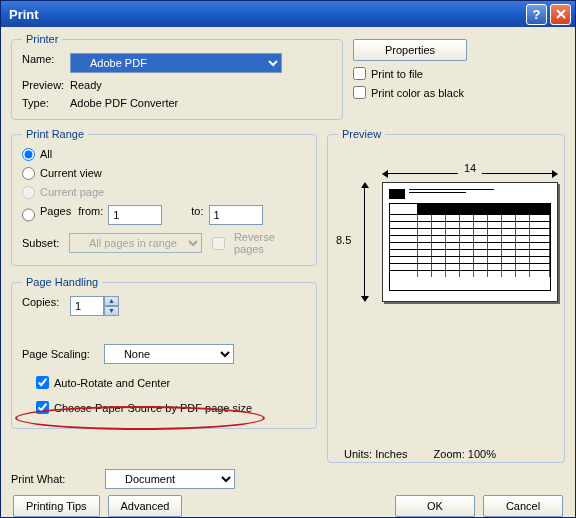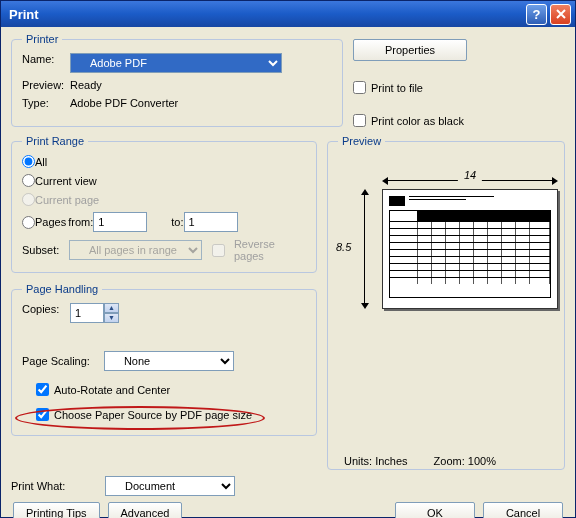--- a/index.html
+++ b/index.html
@@ -53,44 +53,44 @@
   .btn {
     font: 11px Tahoma, sans-serif;
     border: 1px solid #7f9db9; border-radius: 2px;
     background: linear-gradient(#fff,#eceae0);
     padding: 2px 12px; height: 22px;
   }
   .btn.wide { width: 114px; }
   .topgrid { display: flex; gap: 10px; margin-bottom: 8px; }
   .printerbox { flex: 1; }
   .rightcol { width: 212px; padding-top: 6px; }
-  .chk { display: flex; align-items: center; gap: 5px; margin-top: 20px; font-size: 11px; }
+  .chk { display: flex; align-items: center; gap: 5px; margin-top: 6px; font-size: 11px; }
   .chk input { width: 13px; height: 13px; margin: 0; }
   .midgrid { display: flex; gap: 10px; }
   .leftcol { flex: 1; }
   .preview { width: 238px; height: 335px; }
-  .radio { display: flex; align-items: center; margin-bottom: 6px; font-size: 11px; }
+  .radio { display: flex; gap: 5px; margin-bottom: 6px; font-size: 11px; }
   .radio input { margin: 0; }
   .disabled { color: #a0a0a0; }
   .txt.small { width: 54px; text-align: left; padding-left: 4px; }
   .spin { display: inline-flex; align-items: center; }
   .spin input { width: 34px; text-align: left; padding-left: 4px; }
   .spin .arrows { display: flex; flex-direction: column; }
   .spin .arrows span {
     width: 15px; height: 10px; border:1px solid #7f9db9; background: linear-gradient(#dde6f5,#c2d3ef);
     font-size: 7px; line-height: 7px; text-align: center; color: #2b4f87;
   }
   .scaling { display:flex; align-items:center; gap:14px; margin-top: 28px; }
   .ellipse {
     position: absolute; border: 2px solid #c01818; border-radius: 50%;
     width: 250px; height: 24px; left: 14px; top: 379px; pointer-events: none;
     background: transparent;
   }
   .previewArea {
-    position: relative; width: 100%; height: 260px; margin-top: 4px; font-style: italic;
+    position: relative; width: 100%; height: 260px; margin-top: 4px;
   }
   .dimLabelLeft { position: absolute; left: 0; top: 50%; transform: translateY(-50%); font-size: 11px; }
   .pageThumb {
     position: absolute; left: 44px; top: 30px; width: 176px; height: 120px;
     border: 1px solid #333; background: #fff; box-shadow: 2px 2px 0 #666;
     padding: 6px;
   }
   .pageThumb .hdr { height: 10px; display:flex; gap:4px; margin-bottom:4px; }
   .pageThumb .hdr .logo { width: 16px; height: 10px; background:#000; }
   .pageThumb .hdr .txtl { flex:1; }

